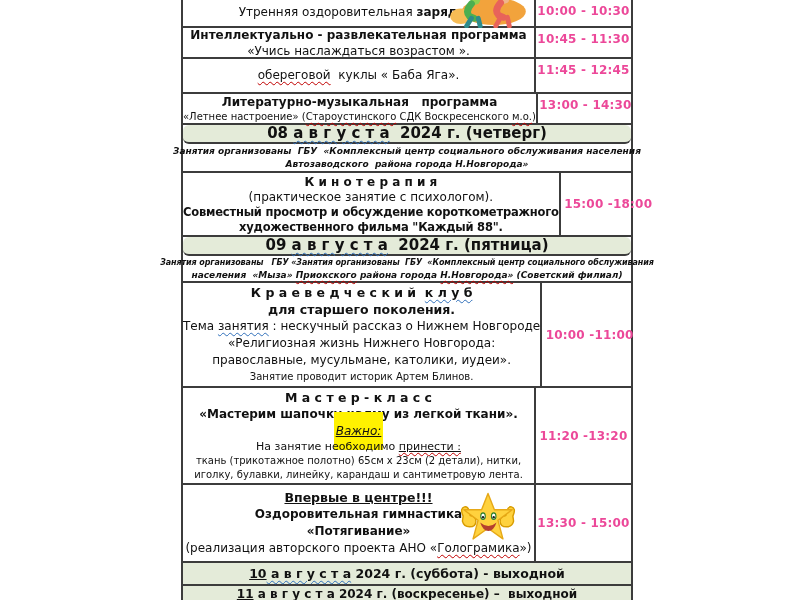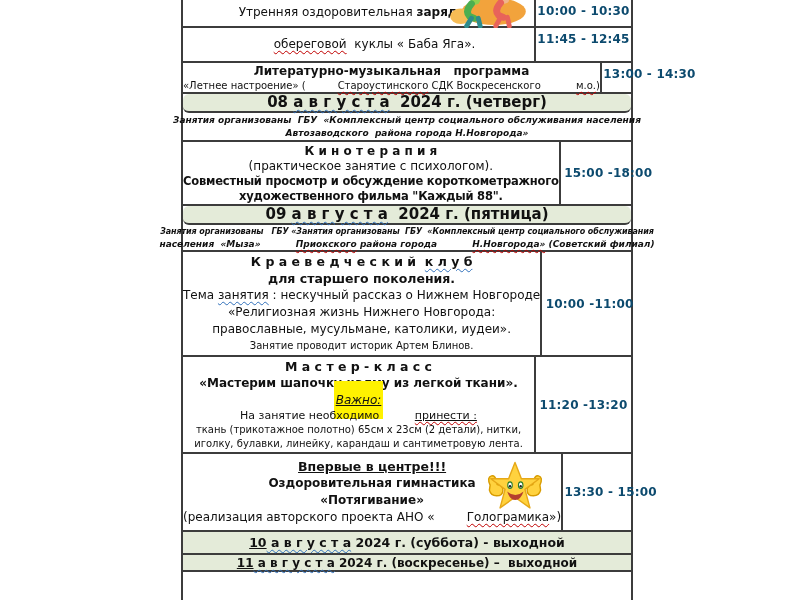--- a/index.html
+++ b/index.html
@@ -15,31 +15,31 @@
     box-sizing:border-box;display:flex;flex-direction:column;background:#fff;
   }
   .row{display:flex;box-sizing:border-box;border-bottom:2px solid #3c3c3c;flex:0 0 auto;}
   .ccell{
     flex:1 1 auto;position:relative;display:flex;flex-direction:column;
     justify-content:center;align-items:center;text-align:center;overflow:visible;
   }
   .tcell{
     width:97px;flex:0 0 97px;border-left:2px solid #3c3c3c;box-sizing:border-box;
     display:flex;justify-content:center;font-weight:bold;font-size:12px;
-    letter-spacing:0.2px;color:#0c4a6e;
+    letter-spacing:0.2px;color:#ec4899;
   }
   .tcell.vt{align-items:flex-start;padding-top:4px;}
   .tcell.vc{align-items:center;}
   .line{white-space:pre;line-height:17px;font-size:12px;}
   .b{font-weight:bold;}
   .i{}
   .sm{font-size:10px;line-height:14px;}
   .fit{font-size:11.5px;letter-spacing:-0.2px;}
   .u{text-decoration:underline;}
-  .sq-red{text-decoration-line:underline;text-decoration-style:wavy;text-decoration-color:#c00000;text-decoration-thickness:1px;text-underline-offset:2px;margin-left:32px;}
+  .sq-red{text-decoration-line:underline;text-decoration-style:wavy;text-decoration-color:#c00000;text-decoration-thickness:1px;text-underline-offset:2px;}
   .sq-blue{text-decoration-line:underline;text-decoration-style:wavy;text-decoration-color:#2f6fba;text-decoration-thickness:1px;text-underline-offset:2px;}
   .header-row{
     background:#e4ebd9;justify-content:center;align-items:center;
     font-weight:bold;font-size:15px;white-space:pre;line-height:17px;border-radius:6px;
   }
   .note-row{
     flex-direction:column;justify-content:center;align-items:center;text-align:center;
     font-weight:bold;font-style:italic;
   }
   .note-line{white-space:pre;font-size:9px;line-height:13px;}
@@ -73,20 +73,29 @@
           <circle cx="63" cy="4" r="5" fill="#f0b48a"></circle>
           <path d="M59 8 q-7 8 -2 13 l5 2" stroke="#e8635a" stroke-width="7" fill="none" stroke-linecap="round"></path>
           <path d="M59 23 l-5 9 M66 23 l2 9" stroke="#e8635a" stroke-width="5" fill="none" stroke-linecap="round"></path>
         </svg>
       </div>
       <div class="tcell vt">
           <span>10:00 - 10:30</span>
         </div>
     </div>
 
+    <div class="row" style="height:31px">
+      <div class="ccell">
+        <div class="line b">Интеллектуально - развлекательная программа</div>
+        <div class="line" style="line-height:14px">«Учись наслаждаться возрастом ».</div>
+      </div>
+      <div class="tcell vt">
+          <span>10:45 - 11:30</span>
+        </div>
+    </div>
 
     <div class="row" style="height:35px">
       <div class="ccell">
         <div class="line"><span class="sq-red">обереговой</span><span>  куклы « Баба Яга».</span></div>
       </div>
       <div class="tcell vt">
           <span>11:45 - 12:45</span>
         </div>
     </div>
 

